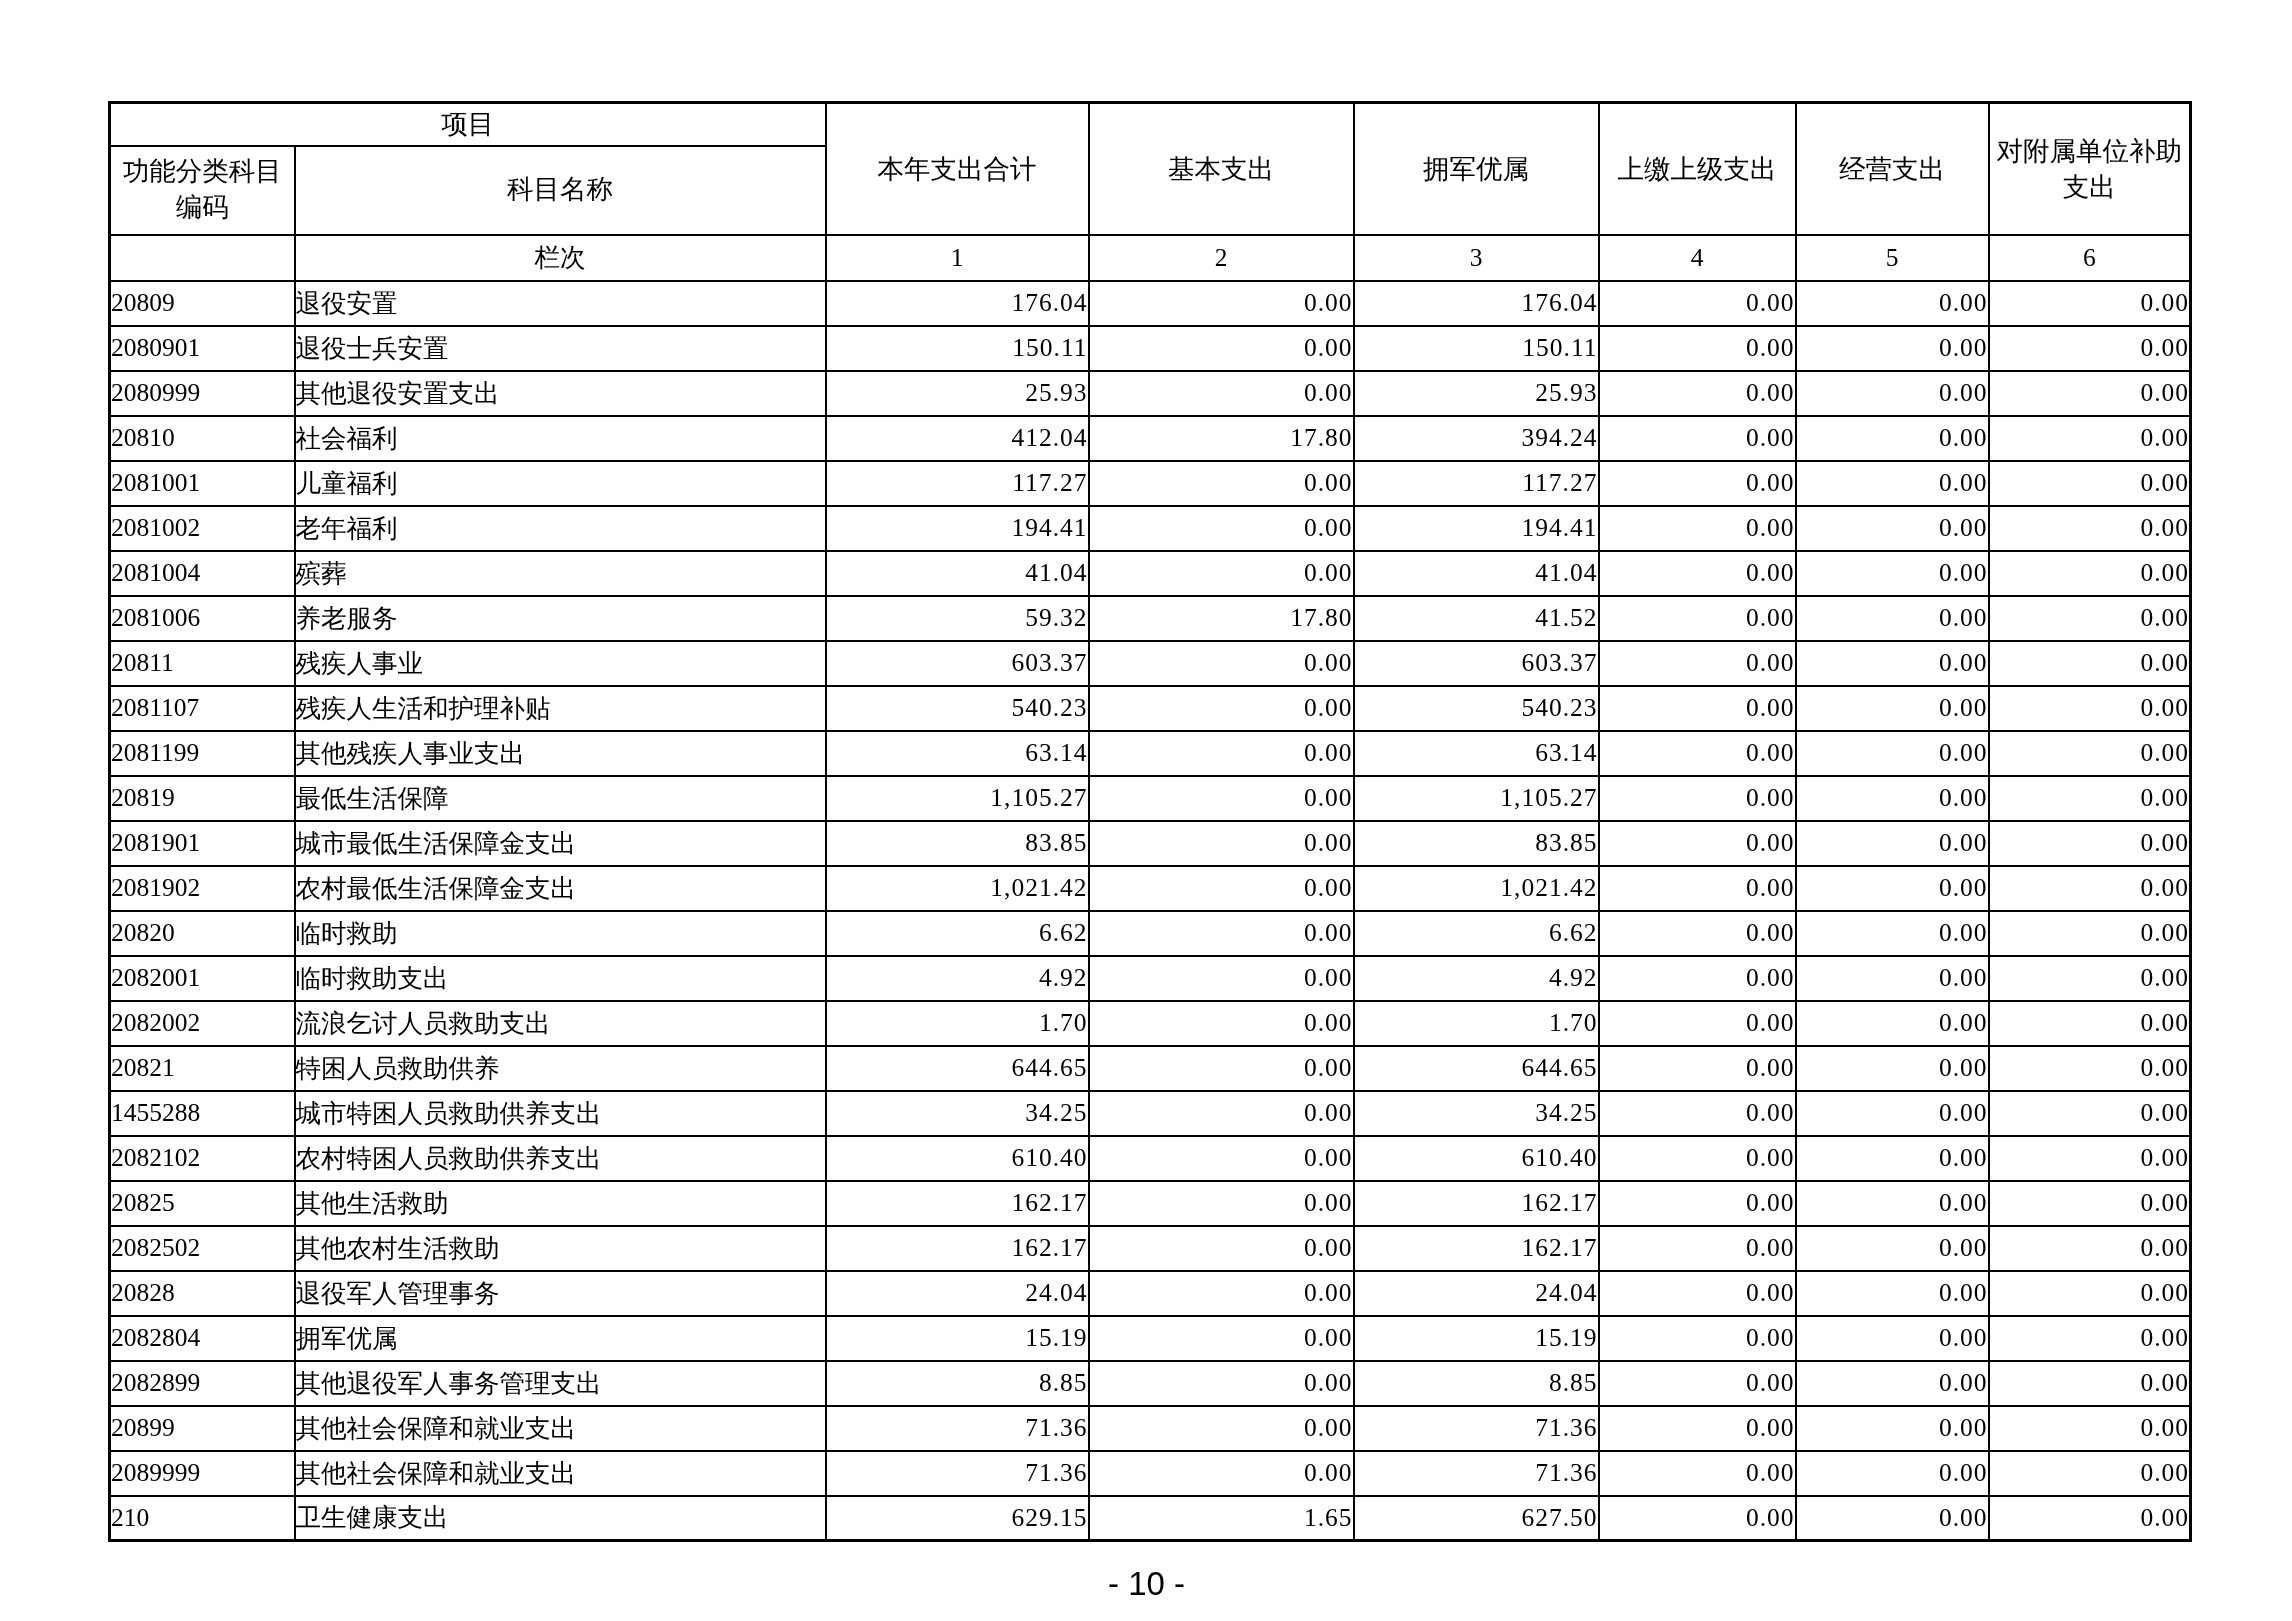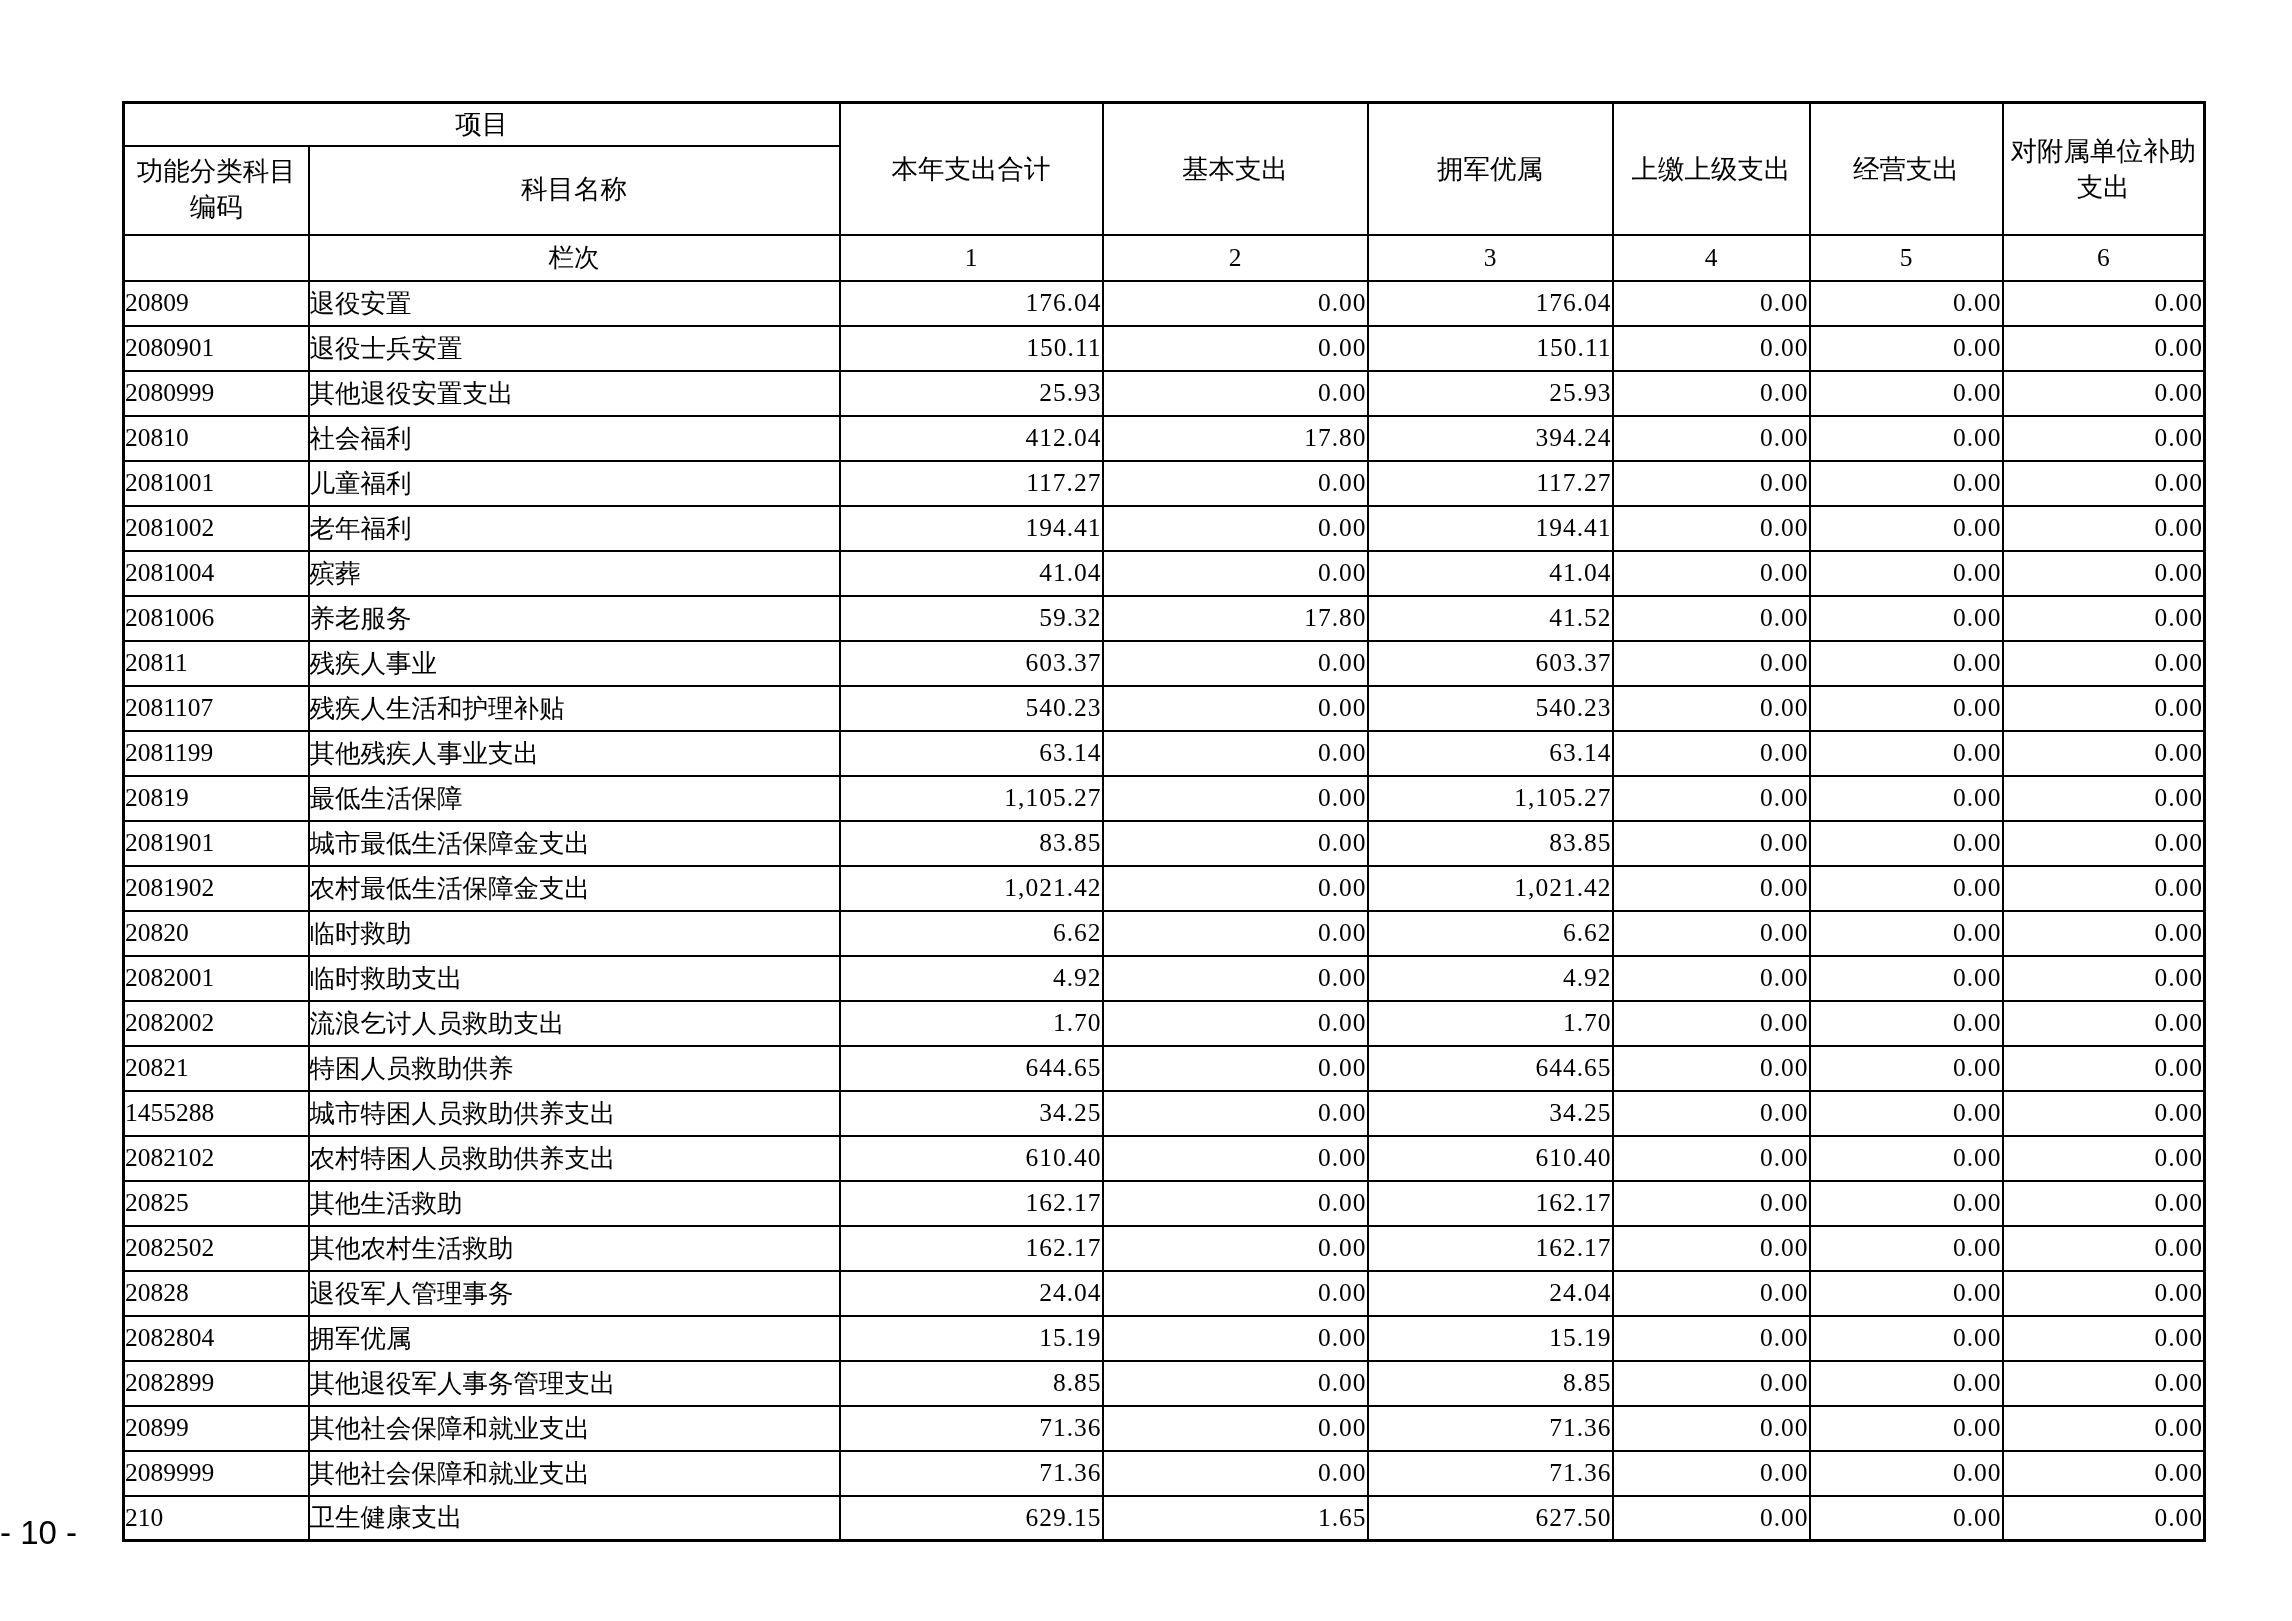--- a/index.html
+++ b/index.html
@@ -10,21 +10,21 @@
   }
   body {
     width: 2293px;
     height: 1621px;
     position: relative;
     font-family: "Liberation Serif", "DejaVu Serif", serif;
     color: #000000;
   }
   table.budget {
     position: absolute;
-    left: 122px;
+    left: 108px;
     top: 101px;
     width: 2081px;
     border-collapse: collapse;
     table-layout: fixed;
     border: 3.9px solid #000000;
   }
   table.budget th,
   table.budget td {
     border: 2px solid #000000;
     padding: 0;
@@ -42,22 +42,23 @@
   .colindex-row td { height: 46px; font-size: 25.5px; text-align: center; border-bottom: 3.9px solid #000000; margin-left: 9px; }
   
   tbody.data td { height: 45px; font-size: 25.5px; white-space: nowrap; }
   td.code { text-align: left; padding-left: 13.7px; }
   td.name { text-align: left; padding-left: 13.7px; margin-left: 16px; }
   td.num  { text-align: right; padding-right: 9.8px; letter-spacing: 1px; }
   
   .page-number {
     position: absolute;
     left: 0;
-    top: 1514px;
+    top: 1565px;
     width: 2293px;
+    text-align: center;
     font-family: "Liberation Sans", "DejaVu Sans", sans-serif;
     font-size: 33px;
     color: #000000;
   }
 </style>
 </head>
 <body>
 
 <table class="budget">
   <colgroup>

